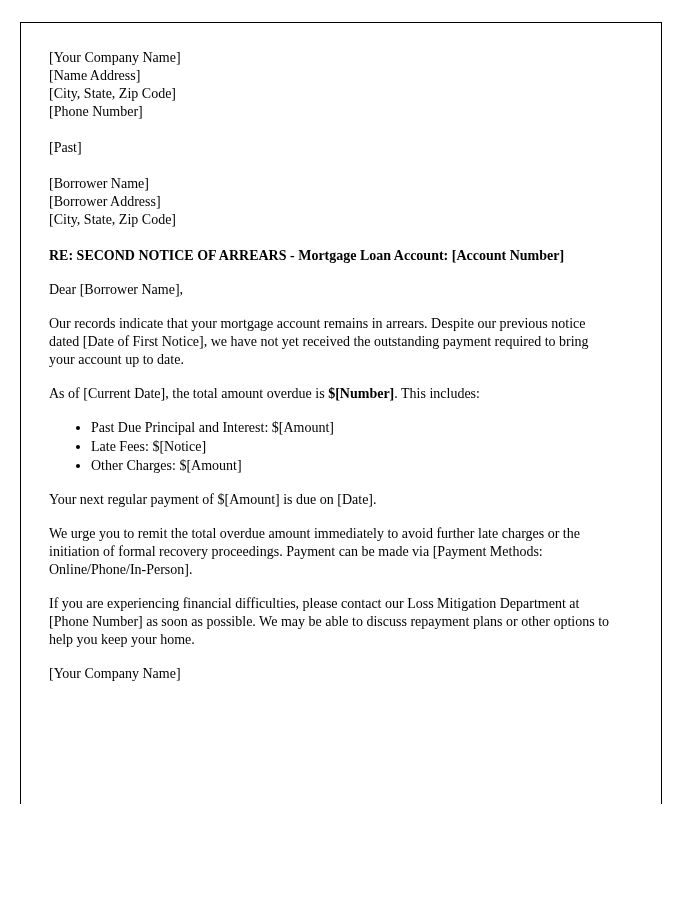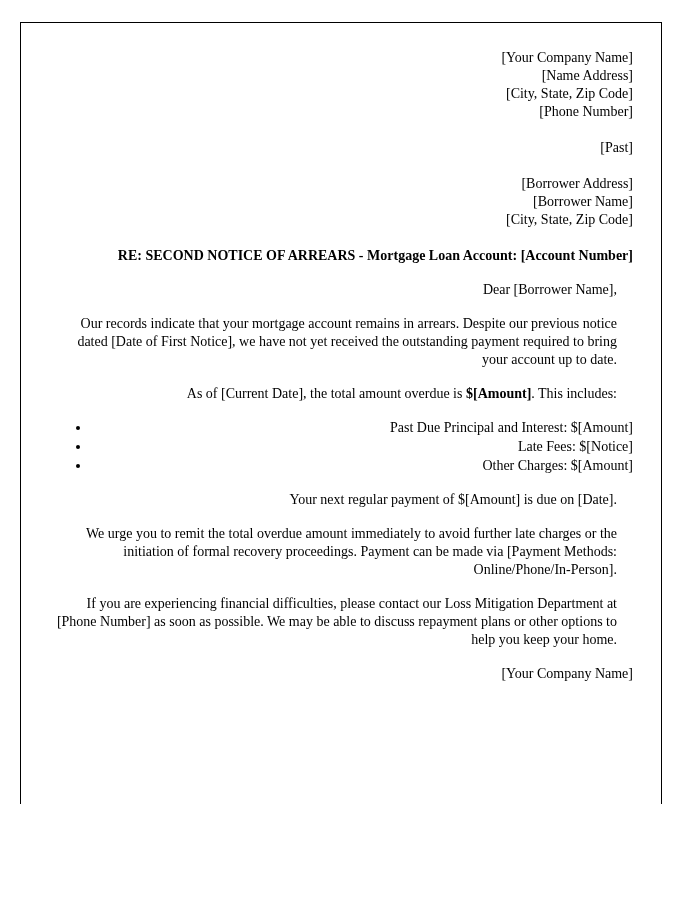--- a/index.html
+++ b/index.html
@@ -8,21 +8,20 @@
     background: #ffffff;
   }
   .viewport {
     position: relative;
     width: 700px;
     height: 804px;
     background: #ffffff;
     overflow: hidden;
     font-family: "Liberation Serif", "DejaVu Serif", serif;
     color: #000000;
-    text-align: right;
   }
   .letter {
     position: absolute;
     left: 20px;
     top: 22px;
     width: 642px;
     height: 783px;
     border: 1px solid #000000;
     box-sizing: border-box;
     padding: 26px 28px 20px 28px;
@@ -78,32 +77,32 @@
       <div class="line">[Name Address]</div>
       <div class="line">[City, State, Zip Code]</div>
       <div class="line">[Phone Number]</div>
     </div>
 
     <div class="block">
       <div class="line">[Past]</div>
     </div>
 
     <div class="block">
+      <div class="line">[Borrower Name]</div>
       <div class="line">[Borrower Address]</div>
-      <div class="line">[Borrower Name]</div>
       <div class="line">[City, State, Zip Code]</div>
     </div>
 
     <p class="subject">RE: SECOND NOTICE OF ARREARS - Mortgage Loan Account: [Account Number]</p>
 
     <p class="para">Dear [Borrower Name],</p>
 
     <p class="para">Our records indicate that your mortgage account remains in arrears. Despite our previous notice dated [Date of First Notice], we have not yet received the outstanding payment required to bring your account up to date.</p>
 
-    <p class="para"><span>As of [Current Date], the total amount overdue is </span><span class="bold-inline">$[Amount]</span><span>. This includes:</span></p>
+    <p class="para"><span>As of [Current Date], the total amount overdue is </span><span class="bold-inline">$[Number]</span><span>. This includes:</span></p>
 
     <ul class="charges">
       <li>Past Due Principal and Interest: $[Amount]</li>
       <li>Late Fees: $[Notice]</li>
       <li>Other Charges: $[Amount]</li>
     </ul>
 
     <p class="para">Your next regular payment of $[Amount] is due on [Date].</p>
 
     <p class="para">We urge you to remit the total overdue amount immediately to avoid further late charges or the initiation of formal recovery proceedings. Payment can be made via [Payment Methods: Online/Phone/In-Person].</p>

